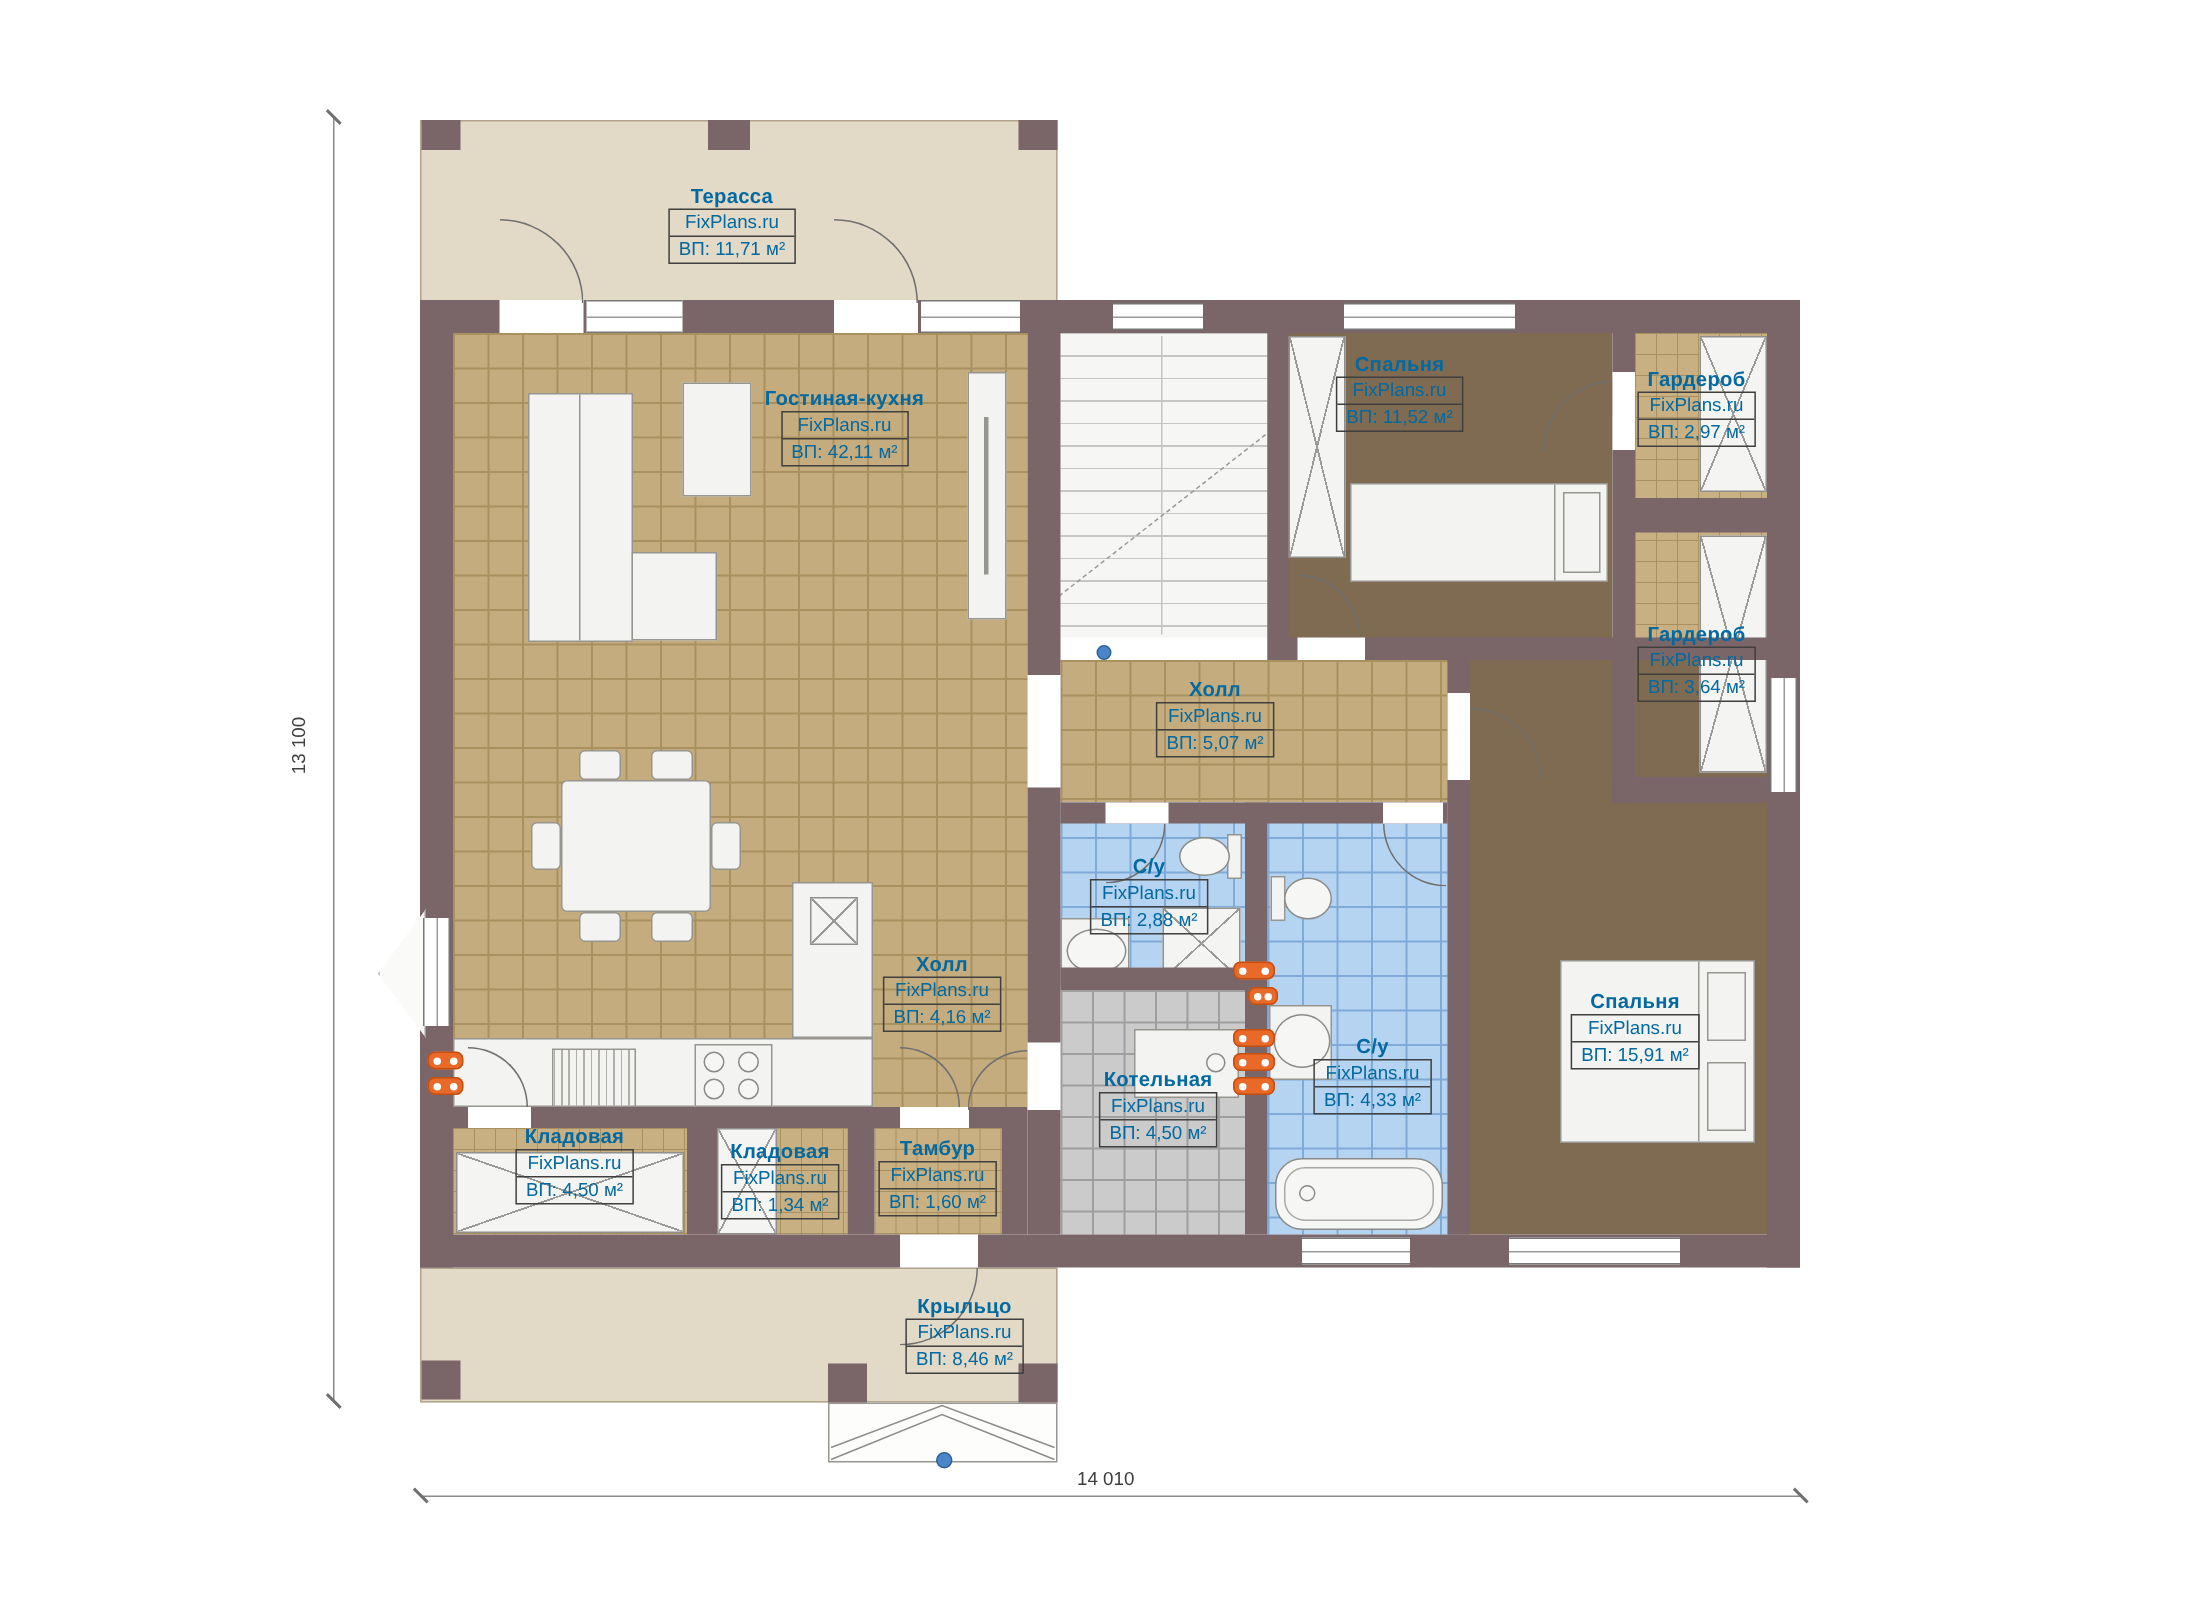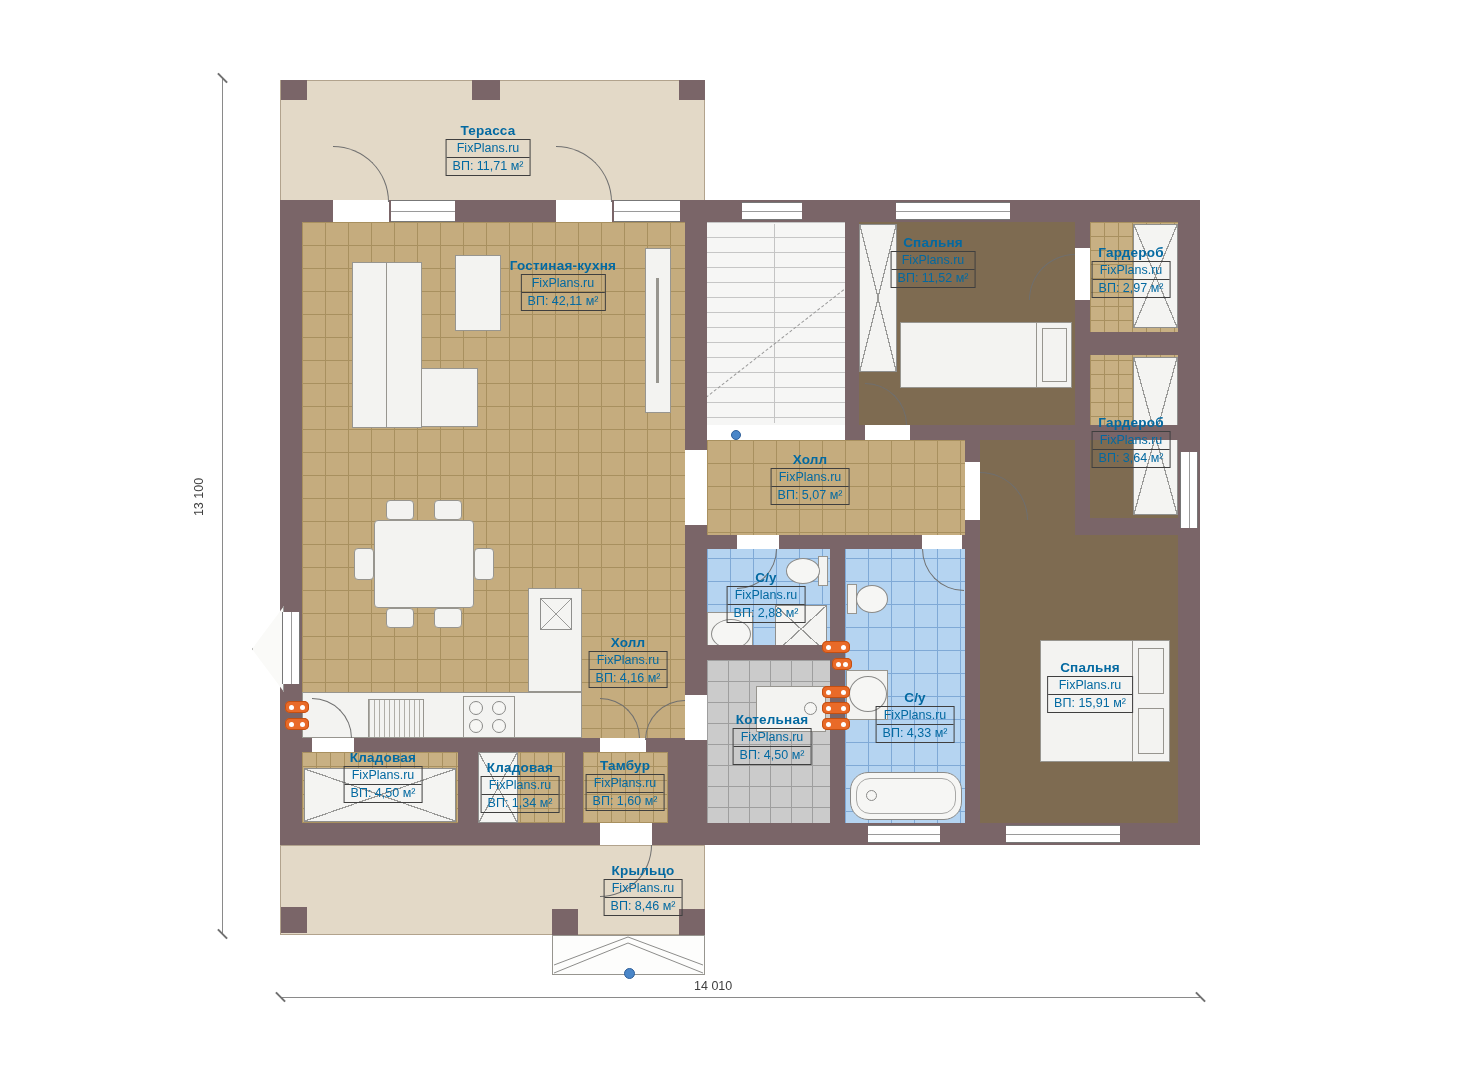--- a/index.html
+++ b/index.html
@@ -288,15 +288,15 @@
     <div class="ar">ВП: 8,46 м²</div></div>
   </div>
 
   <div class="dim" style="left:222px;top:78px;width:1px;height:857px;"></div>
   <div class="tick" style="left:216px;top:77px;"></div>
   <div class="tick" style="left:216px;top:933px;"></div>
   <div class="dimtext" style="left:180px;top:490px;transform:rotate(-90deg);transform-origin:center;">13 100</div>
   <div class="dim" style="left:280px;top:997px;width:920px;height:1px;"></div>
   <div class="tick" style="left:274px;top:996px;"></div>
   <div class="tick" style="left:1194px;top:996px;"></div>
-  <div class="dimtext" style="left:694px;top:979px;">14 010</div>
+  <div class="dimtext" style="left:718px;top:979px;">14 010</div>
 
 </div>
 
 </body></html>

